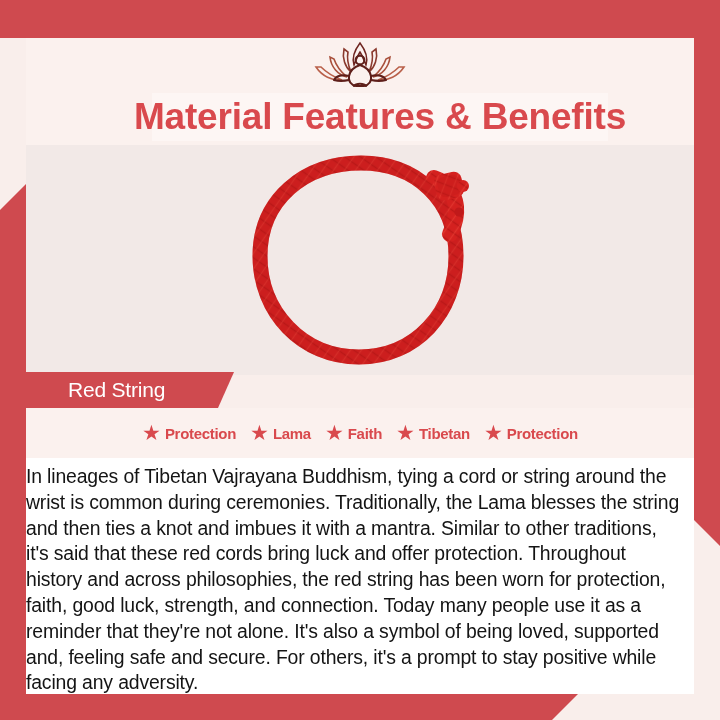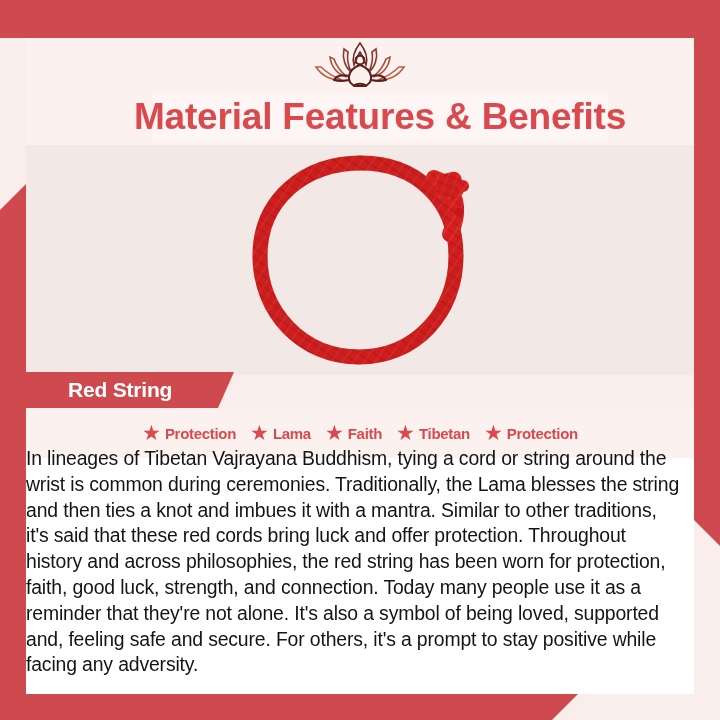--- a/index.html
+++ b/index.html
@@ -140,21 +140,21 @@
     width: 208px; height: 36px;
     background: #cf4a4f;
     clip-path: polygon(0 0, 100% 0, calc(100% - 16px) 100%, 0 100%);
     display: flex;
     align-items: center;
     z-index: 4;
   }
   .ribbon-text {
     color: #ffffff;
     font-size: 21px;
-    font-weight: bold;
+    font-weight: normal;
     padding-left: 42px;
     letter-spacing: -0.2px;
     white-space: nowrap;
   }
 
   
   .features {
     position: absolute;
     left: 26px; top: 412px;
     width: 668px; height: 42px;
@@ -181,21 +181,21 @@
     font-size: 15px;
     font-weight: bold;
     color: #d9494d;
     letter-spacing: -0.3px;
     white-space: nowrap;
   }
 
   
   .body-copy {
     position: absolute;
-    left: 26px; top: 440px;
+    left: 26px; top: 458px;
     width: 680px; height: 236px;
     padding: 6px 22px 0 0;
     z-index: 4;
   }
   .body-copy p {
     font-size: 19.4px;
     line-height: 25.8px;
     color: #141414;
     letter-spacing: -0.15px;
     text-align: left;

